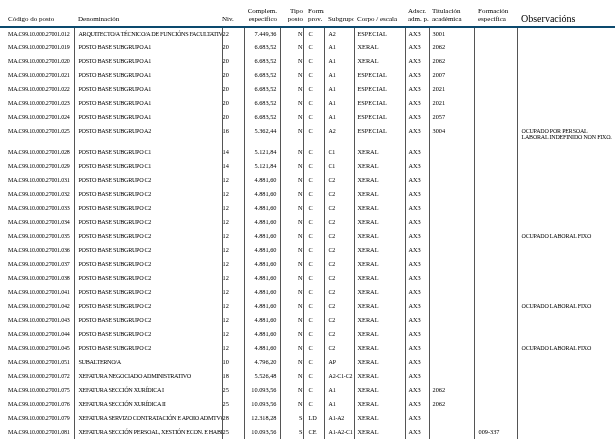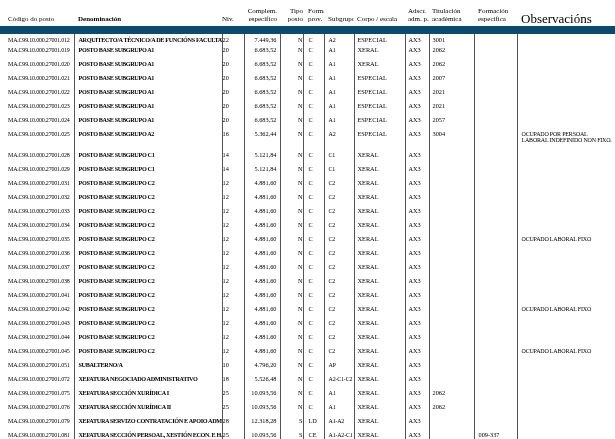--- a/index.html
+++ b/index.html
@@ -22,54 +22,54 @@
     table-layout: fixed;
     width: 615px;
   }
   thead th {
     font-weight: normal;
     font-size: 7px;
     line-height: 8px;
     vertical-align: bottom;
     text-align: left;
     padding: 2px 0 3px 0;
-    border-bottom: 8px solid #0c4a6e;
+    border-bottom: 2px solid #0c4a6e;
     height: 21px;
     overflow: hidden;
     white-space: nowrap;
   }
   tbody td {
     font-size: 6.3px;
     line-height: 1.08;
     vertical-align: top;
     padding: 3px 0 0 0;
     overflow: hidden;
     white-space: nowrap;
   }
   tbody tr { height: 14px; }
   tbody tr.tall { height: 21px; }
   tbody td + td { border-left: 1px solid #555; }
   tbody tr:last-child td { border-bottom: 1px solid #000; }
 
   
   .c-codigo        { padding-left: 8px;  font-size: 6px; letter-spacing: -0.2px; }
-  .c-denominacion  { padding-left: 4px;  font-size: 6.2px; letter-spacing: -0.35px; font-weight: bold; }
+  .c-denominacion  { padding-left: 4px;  font-size: 6.2px; letter-spacing: -0.35px; }
   .c-niv           { text-align: left; padding-right: 4px; }
   .c-complem       { text-align: right; padding-right: 3px; }
   .c-tipo_posto    { text-align: right; }
   .c-forma_prov    { padding-left: 5px; }
   .c-subgrupo      { padding-left: 4px; font-size: 6px; letter-spacing: -0.2px; }
   .c-corpo_escala  { padding-left: 3px; }
   .c-adscr_adm_p   { padding-left: 3px; }
   .c-titulacion    { padding-left: 3px; margin-top: 16px; }
   .c-formacion     { padding-left: 4px; }
   .c-observacions  { padding-left: 4px; font-size: 6px; letter-spacing: -0.2px; white-space: normal; }
 
   thead th.c-codigo, thead th.c-denominacion { font-size: 7px; letter-spacing: 0; }
-  thead th.c-observacions { font-size: 13px; letter-spacing: 0; white-space: nowrap; }
+  thead th.c-observacions { font-size: 10px; letter-spacing: 0; white-space: nowrap; }
   thead th.c-subgrupo { font-size: 7px; letter-spacing: 0; }
   .hl1 { min-height: 8px; }
   .hl2 { min-height: 8px; }
 </style>
 </head>
 <body>
 
 <div class="page">
   <table>
     <colgroup>

